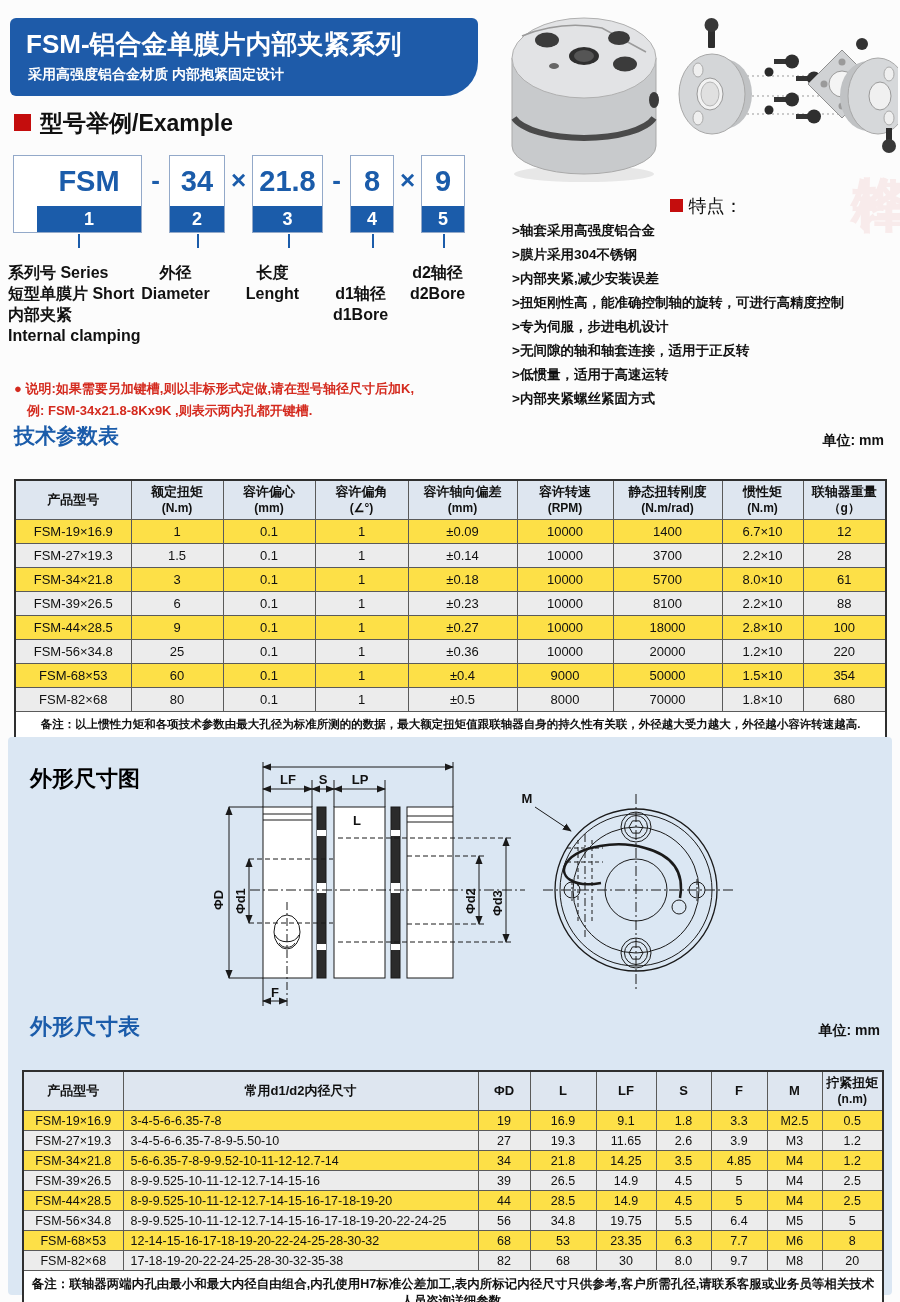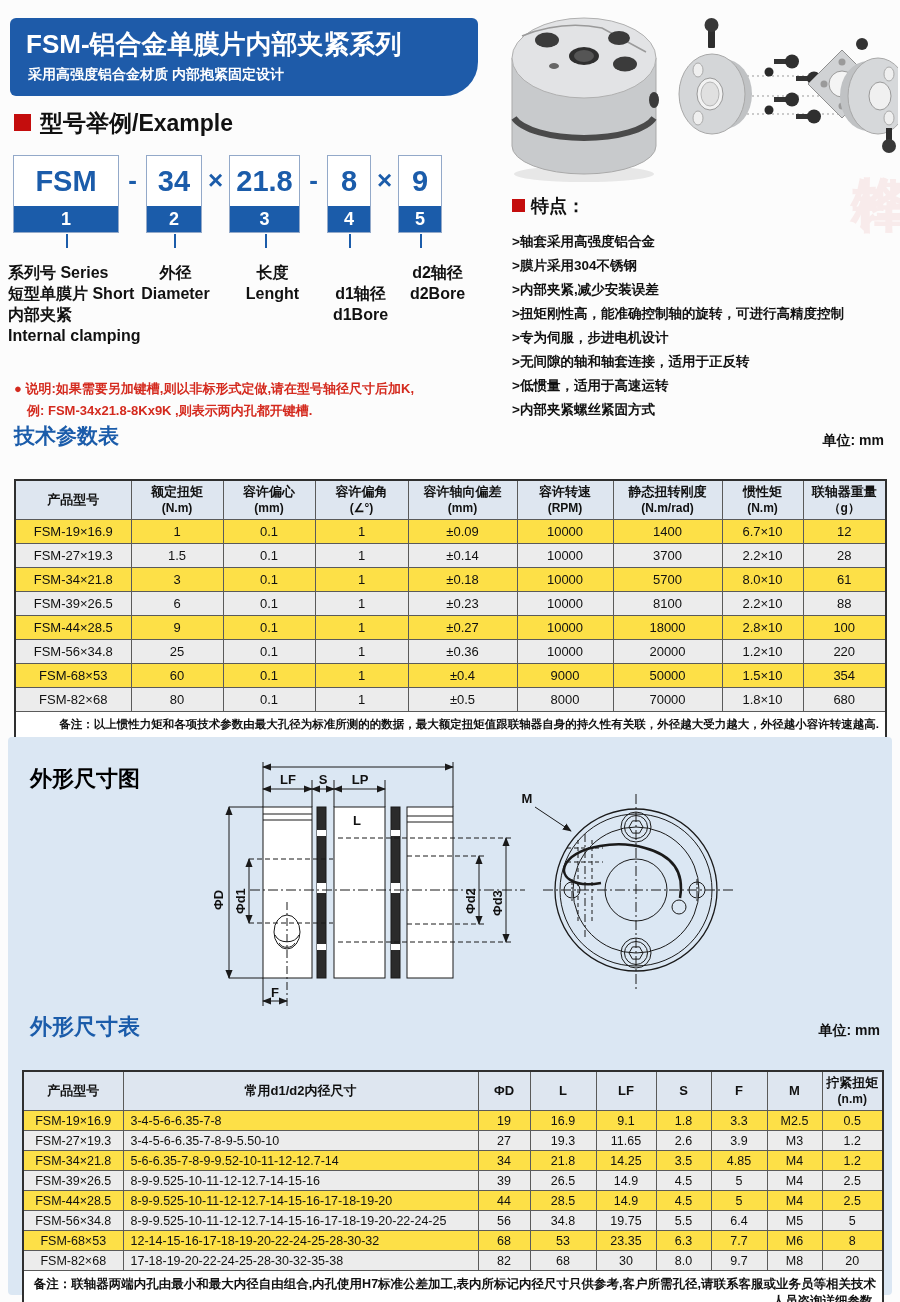--- a/index.html
+++ b/index.html
@@ -10,21 +10,21 @@
        border-radius:6px 6px 34px 6px;color:#fff;}
   .hdr-title{font-size:26px;font-weight:bold;padding:9px 0 0 16px;white-space:nowrap;}
   .hdr-sub{font-size:14px;font-weight:bold;padding:4px 0 0 18px;white-space:nowrap;}
   
   .sec-ex{position:absolute;left:14px;top:108px;font-size:23px;font-weight:bold;}
   .sq{display:inline-block;width:17px;height:17px;background:#c40d0d;margin-right:9px;}
   .sq.small{width:13px;height:13px;margin-right:6px;}
   
   .ex-row{position:absolute;left:13px;top:155px;display:flex;height:78px;}
   .ex-box{position:relative;border:1px solid #93a9c9;display:flex;flex-direction:column;background:#fff;}
-  .ex-row > .ex-box:nth-child(1){width:104px;}
+  .ex-row > .ex-box:nth-child(1){width:104px;padding-left:23px;}
   .ex-row > .ex-box:nth-child(3){width:54px;}
   .ex-row > .ex-box:nth-child(5){width:69px;}
   .ex-row > .ex-box:nth-child(7){width:42px;}
   .ex-row > .ex-box:nth-child(9){width:42px;}
   .ex-val{flex:1;display:flex;align-items:center;justify-content:center;font-weight:bold;
           color:#1b5caa;font-size:29px;}
   .ex-num{height:26px;background:#1b5caa;color:#fff;font-size:18px;font-weight:bold;
           display:flex;align-items:center;justify-content:center;}
   .ex-box::after{content:"";position:absolute;left:50%;bottom:-16px;width:2px;height:14px;background:#1b5caa;}
   .ex-sep{width:27px;display:flex;justify-content:center;color:#1b5caa;font-weight:bold;
@@ -33,37 +33,37 @@
   .ex-label-col{position:absolute;font-size:16px;font-weight:bold;line-height:21px;text-align:center;}
   .ex-labels .ex-label-col:nth-child(1){left:8px;width:165px;text-align:left;}
   .ex-labels .ex-label-col:nth-child(2){left:128px;width:95px;}
   .ex-labels .ex-label-col:nth-child(3){left:235px;width:75px;}
   .ex-labels .ex-label-col:nth-child(4){left:318px;width:85px;margin-top:21px;}
   .ex-labels .ex-label-col:nth-child(5){left:395px;width:85px;}
   .ex-note{position:absolute;left:14px;top:378px;color:#d42a1e;font-size:13px;font-weight:bold;line-height:22px;}
   .ex-note .l2{padding-left:13px;}
   
   .features{position:absolute;left:512px;top:194px;width:388px;}
-  .feat-hd{font-size:18px;font-weight:bold;margin-bottom:12px;}
+  .feat-hd{font-size:18px;font-weight:normal;margin-bottom:1px;text-align:center;}
   .feat-item{font-size:13.5px;font-weight:bold;line-height:24px;white-space:nowrap;}
   
   .tech-title{position:absolute;left:14px;top:422px;font-size:21px;font-weight:bold;color:#1b5caa;}
   .unit1{position:absolute;right:16px;top:432px;font-size:14px;font-weight:bold;}
   table{border-collapse:collapse;table-layout:fixed;background:#fde047;margin-top:24px;}
   #tech-table{position:absolute;left:14px;top:455px;width:871px;border:2px solid #2f2f2f;}
   #dim-table{position:absolute;left:22px;top:1046px;width:860px;border:2px solid #2f2f2f;}
   th,td{border:1px solid #5a5a5a;}
   th{background:#dee6f0;font-size:13px;line-height:16px;font-weight:bold;padding:3px 1px;}
   th .hu{font-size:12px;}
   td{height:23px;text-align:center;font-size:13px;padding:0 3px;}
   #dim-table td{height:19px;font-size:12.5px;}
   #tech-table tbody tr:nth-child(even) td{background:#ececec;}
   #dim-table tbody tr:nth-child(even) td{background:#ececec;}
   td.left{text-align:left;padding-left:7px;font-size:12px;}
-  tr.note-row td{background:#fff !important;text-align:right;font-size:11.5px;font-weight:bold;
+  tr.note-row td{background:#fff !important;text-align:center;font-size:11.5px;font-weight:bold;
                  padding:5px 6px;height:auto;}
   #tech-table col:nth-child(1){width:116px}#tech-table col:nth-child(2){width:92px}
   #tech-table col:nth-child(3){width:92px}#tech-table col:nth-child(4){width:93px}
   #tech-table col:nth-child(5){width:109px}#tech-table col:nth-child(6){width:96px}
   #tech-table col:nth-child(7){width:109px}#tech-table col:nth-child(8){width:81px}
   #tech-table col:nth-child(9){width:83px}
   #dim-table col:nth-child(1){width:100px}#dim-table col:nth-child(2){width:355px}
   #dim-table col:nth-child(3){width:52px}#dim-table col:nth-child(4){width:66px}
   #dim-table col:nth-child(5){width:60px}#dim-table col:nth-child(6){width:55px}
   #dim-table col:nth-child(7){width:56px}#dim-table col:nth-child(8){width:55px}

